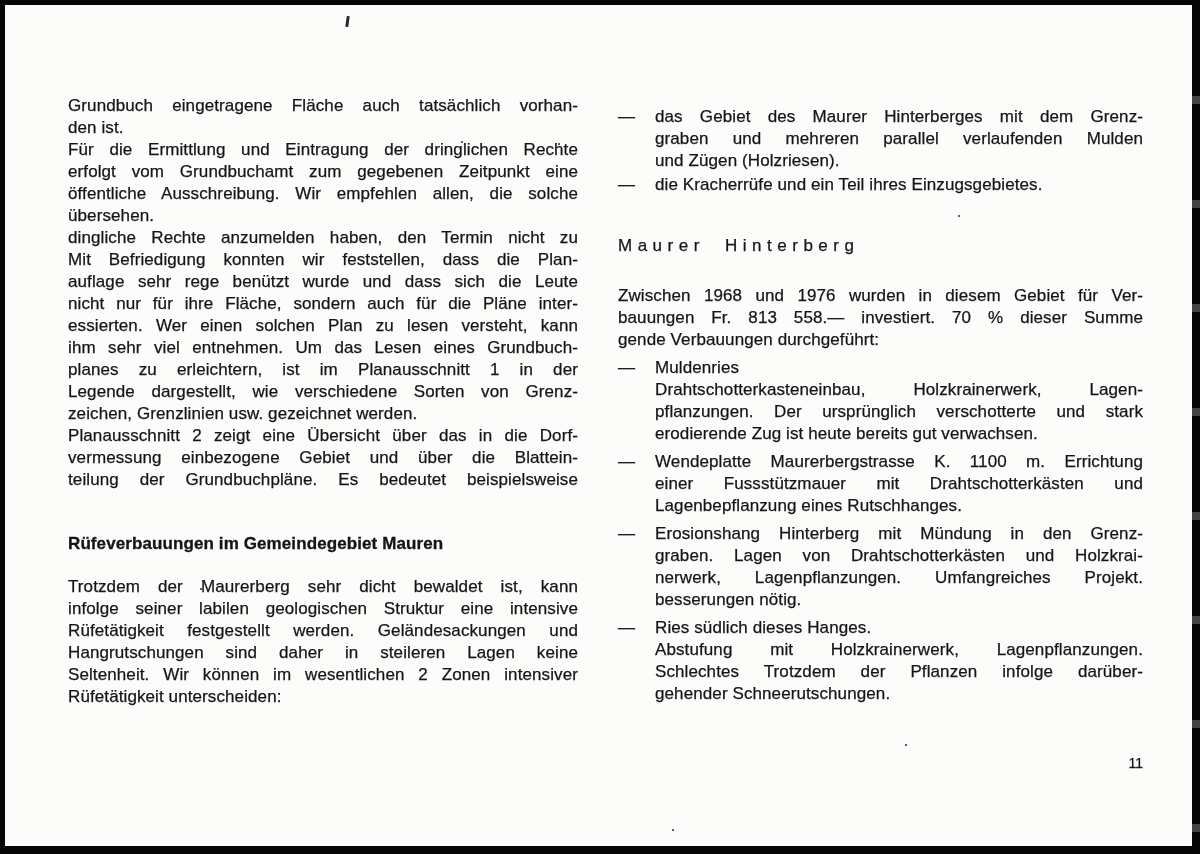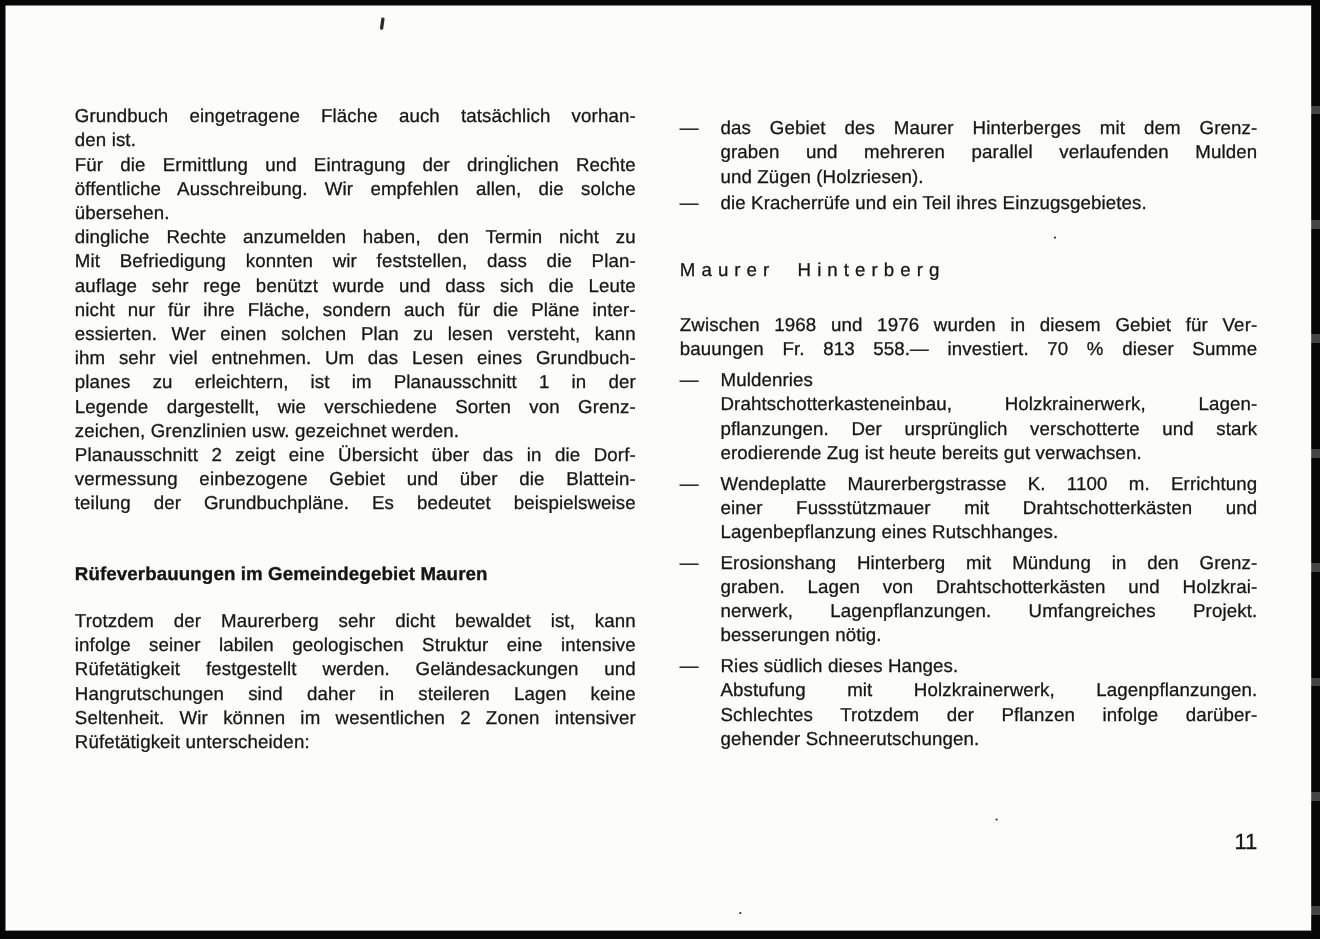--- a/index.html
+++ b/index.html
@@ -58,21 +58,21 @@
     margin-top: 6px;
   }
   .column > .bullet-block:first-child { margin-top: 0; }
   .column > .bullet-block:nth-child(2) { margin-top: 2px; }
   .dash { position: absolute; left: 0; top: 0; }
 
   .page-number {
     position: absolute;
     left: 618px; top: 755px; width: 525px;
     text-align: right;
-    font-size: 20px;
+    font-size: 14px;
     -webkit-text-stroke: 0.25px #151515;
   }
   
   .speck { position: absolute; background: #2b2b2b; border-radius: 1px; }
 </style>
 </head>
 <body>
 
 <div class="page">
 
@@ -89,20 +89,21 @@
   <div class="speck" style="left:672px;top:829px;width:2px;height:2px"></div>
   <div class="speck" style="left:905px;top:744px;width:2px;height:2px"></div>
 
   <div class="column col-left">
       <div class="para-block">
         <div class="line">Grundbuch eingetragene Fläche auch tatsächlich vorhan-</div>
         <div class="line last">den ist.</div>
       </div>
       <div class="para-block">
         <div class="line">Für die Ermittlung und Eintragung der dringlichen Rechte</div>
+        <div class="line">erfolgt vom Grundbuchamt zum gegebenen Zeitpunkt eine</div>
         <div class="line">öffentliche Ausschreibung. Wir empfehlen allen, die solche</div>
         <div class="line last">übersehen.</div>
         <div class="line">dingliche Rechte anzumelden haben, den Termin nicht zu</div>
       </div>
       <div class="para-block">
         <div class="line">Mit Befriedigung konnten wir feststellen, dass die Plan-</div>
         <div class="line">auflage sehr rege benützt wurde und dass sich die Leute</div>
         <div class="line">nicht nur für ihre Fläche, sondern auch für die Pläne inter-</div>
         <div class="line">essierten. Wer einen solchen Plan zu lesen versteht, kann</div>
         <div class="line">ihm sehr viel entnehmen. Um das Lesen eines Grundbuch-</div>
@@ -141,20 +142,21 @@
         <div class="bullet-body">
           <div class="unit">
             <div class="line last">die Kracherrüfe und ein Teil ihres Einzugsgebietes.</div>
           </div>
         </div>
       </div>
       <div class="spaced-heading-block">Maurer Hinterberg</div>
       <div class="para-block">
         <div class="line">Zwischen 1968 und 1976 wurden in diesem Gebiet für Ver-</div>
         <div class="line">bauungen Fr. 813 558.— investiert. 70 % dieser Summe</div>
+        <div class="line last">gende Verbauungen durchgeführt:</div>
       </div>
       <div class="bullet-block">
         <span class="dash">—</span>
         <div class="bullet-body">
           <div class="unit">
             <div class="line last">Muldenries</div>
           </div>
           <div class="unit">
             <div class="line">Drahtschotterkasteneinbau, Holzkrainerwerk, Lagen-</div>
             <div class="line">pflanzungen. Der ursprünglich verschotterte und stark</div>

